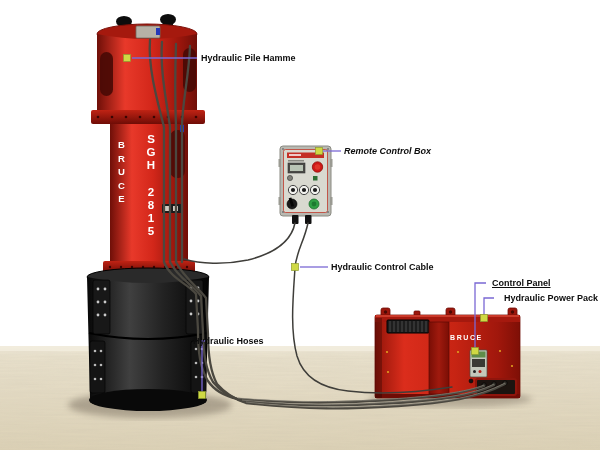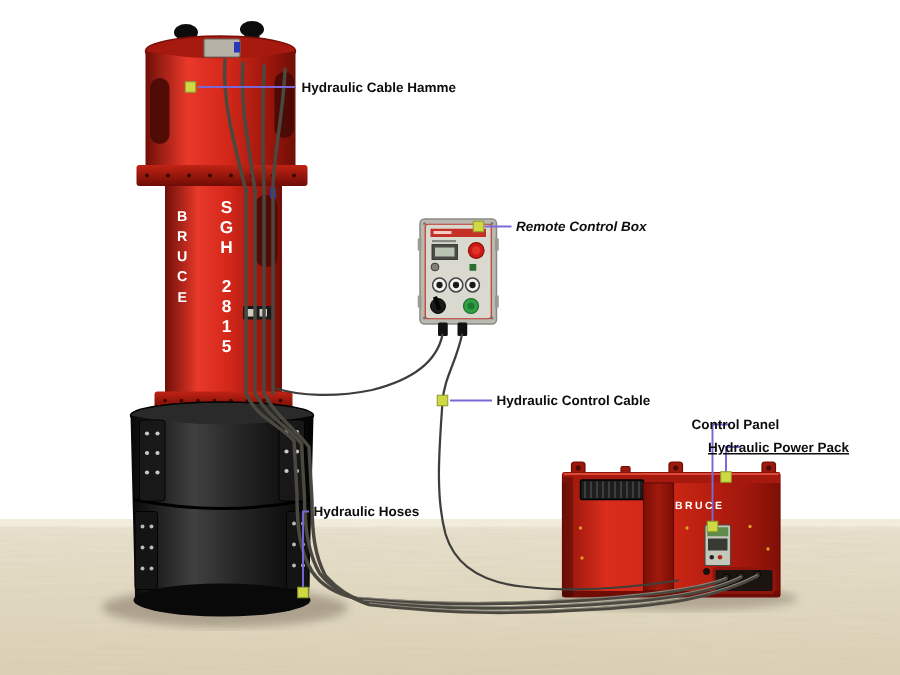--- a/index.html
+++ b/index.html
@@ -305,20 +305,20 @@
     <rect class="marker" x="471.5" y="347.5" width="7" height="7"></rect>
     <rect class="marker" x="480.5" y="314.5" width="7" height="7"></rect>
     <rect class="marker" x="198.5" y="391.5" width="7" height="7"></rect>
   </g>
 </svg>
 
 <div class="vtext" id="brand-hammer">BRUCE</div>
 <div class="vtext" id="model-hammer">SGH 2815</div>
 <div class="htext" id="brand-pack">BRUCE</div>
 
-<div class="lbl" style="left:201px;top:58px;">Hydraulic Cable Hamme</div>
+<div class="lbl" style="left:201px;top:58px;">Hydraulic Pile Hamme</div>
 <div class="lbl" style="left:344px;top:151px;font-style:italic;">Remote Control Box</div>
 <div class="lbl" style="left:331px;top:267px;">Hydraulic Control Cable</div>
-<div class="lbl" style="left:461px;top:283px;">Control Panel</div>
-<div class="lbl" style="left:472px;top:298px;text-decoration:underline;">Hydraulic Power Pack</div>
-<div class="lbl" style="left:209px;top:341px;">Hydraulic Hoses</div>
+<div class="lbl" style="left:492px;top:283px;text-decoration:underline;">Control Panel</div>
+<div class="lbl" style="left:504px;top:298px;">Hydraulic Power Pack</div>
+<div class="lbl" style="left:193px;top:341px;">Hydraulic Hoses</div>
 
 </div>
 
 </body></html>

